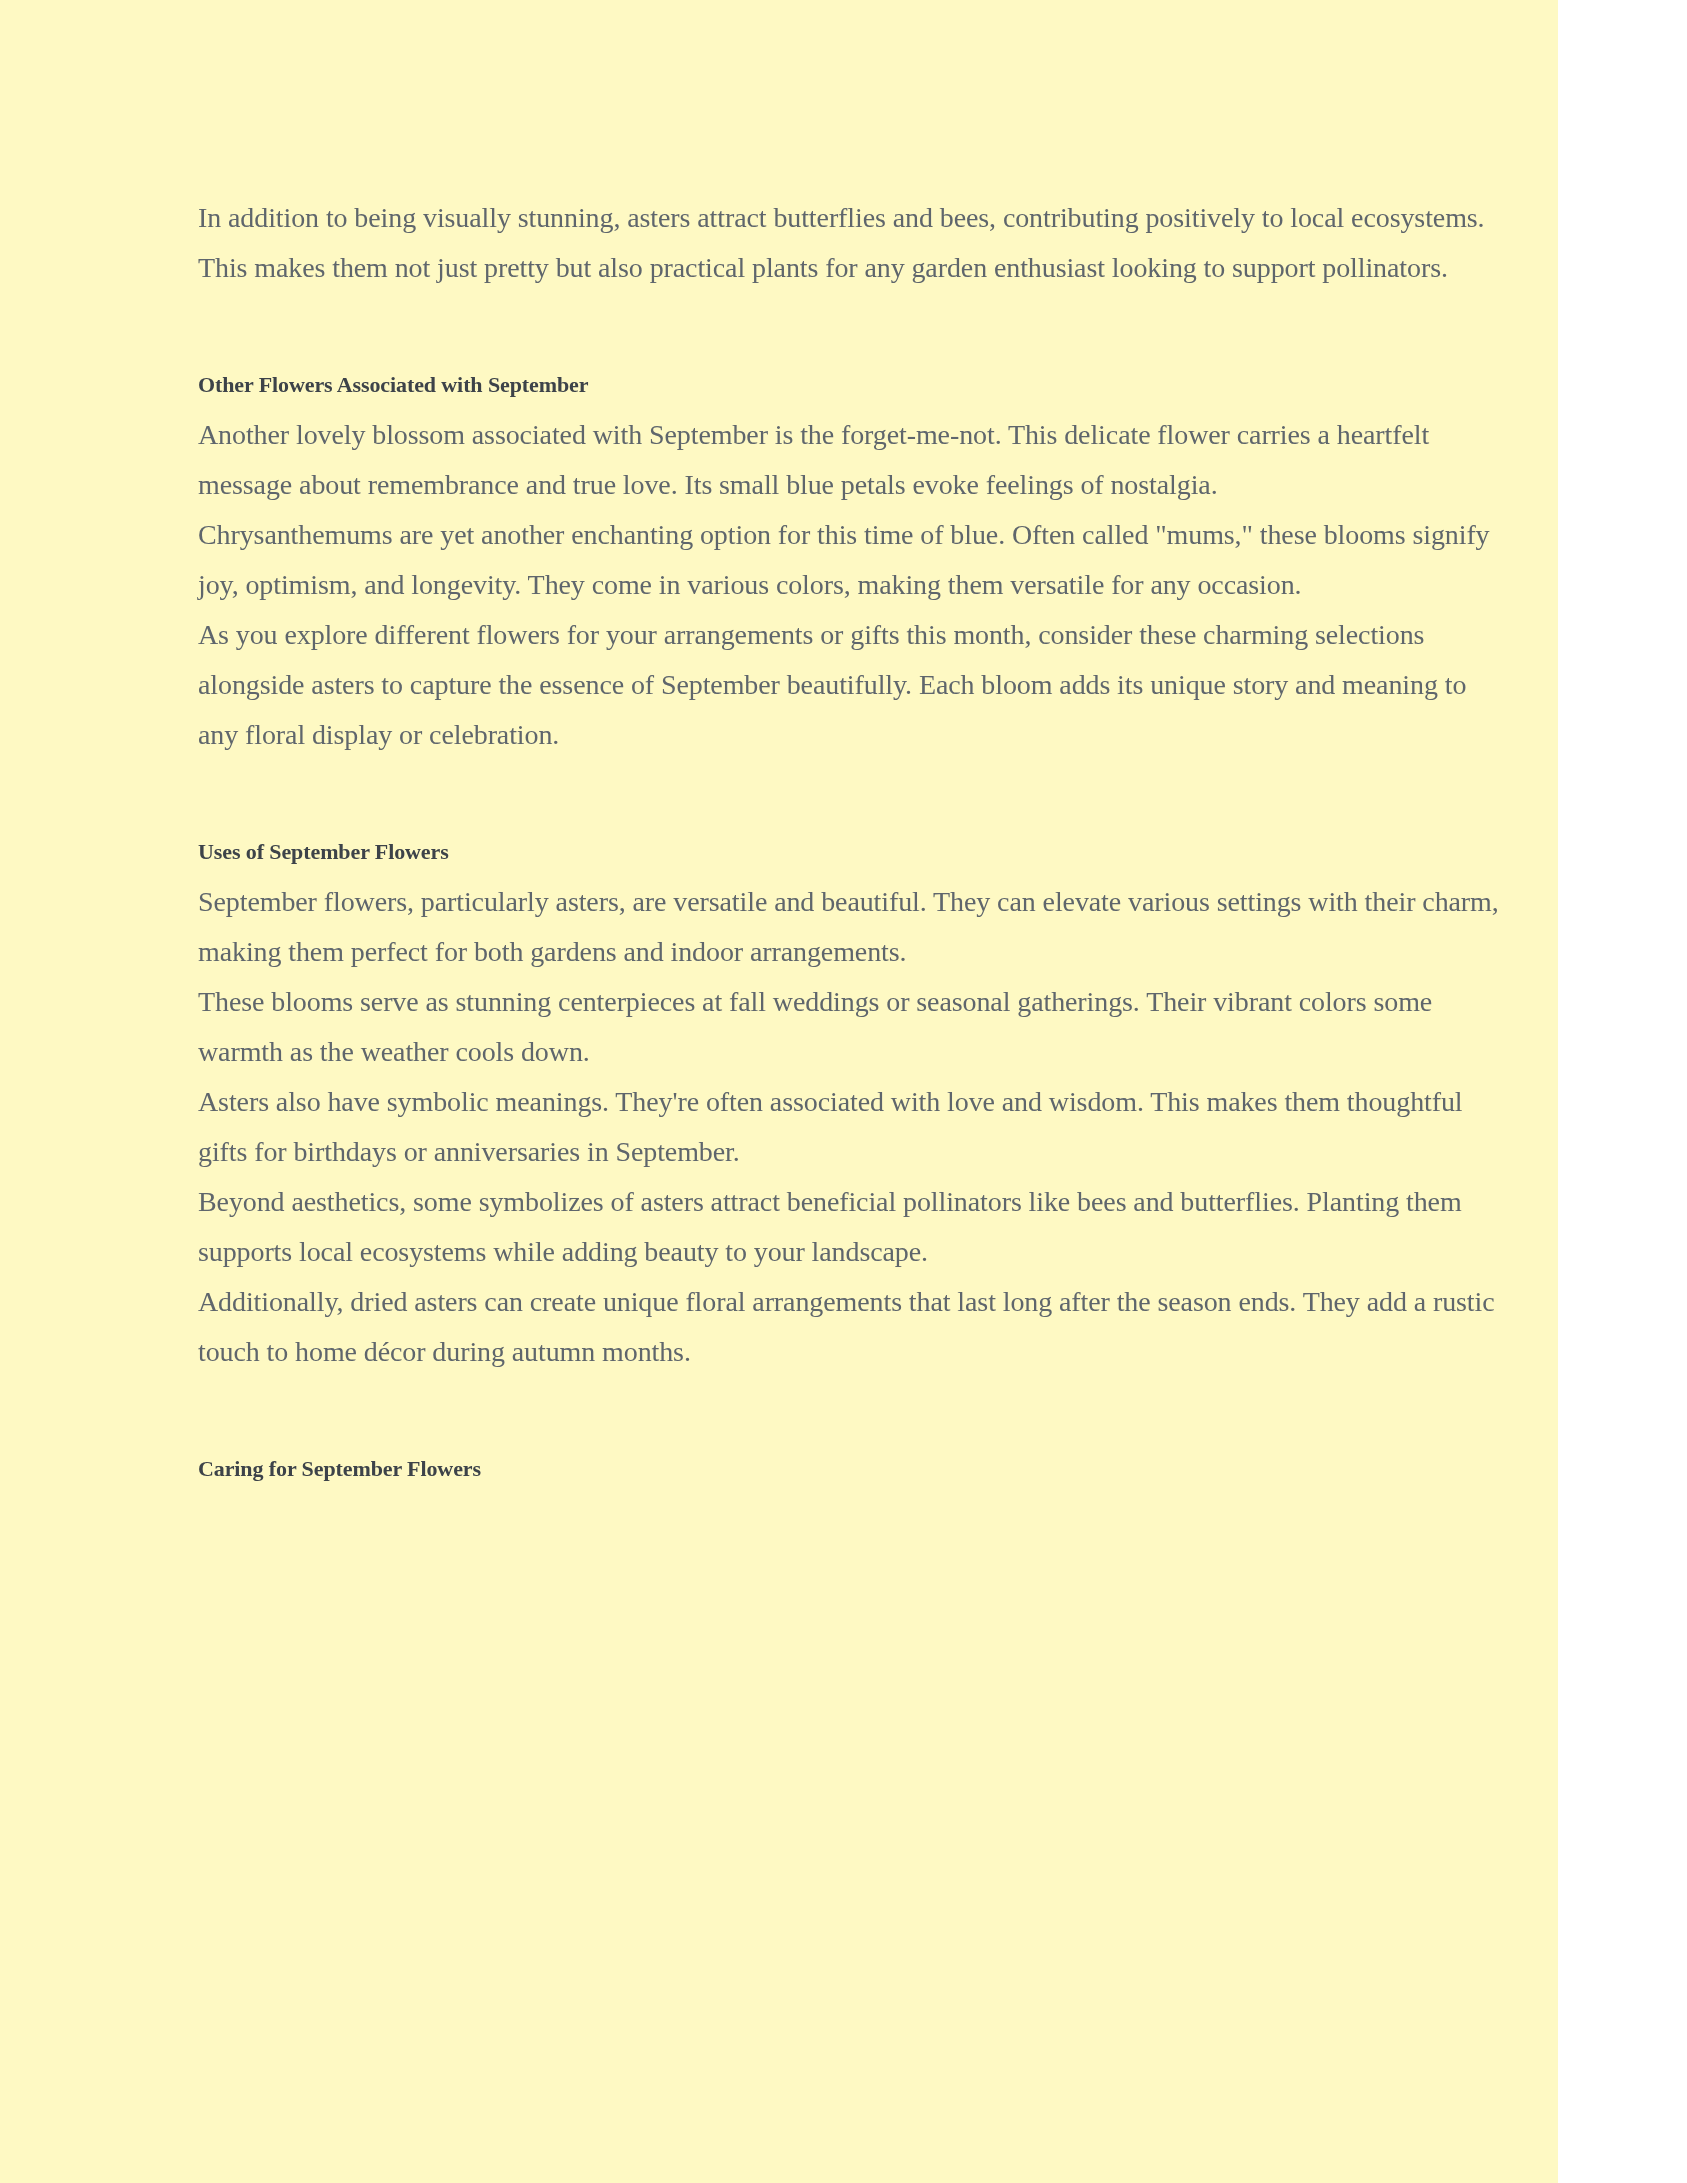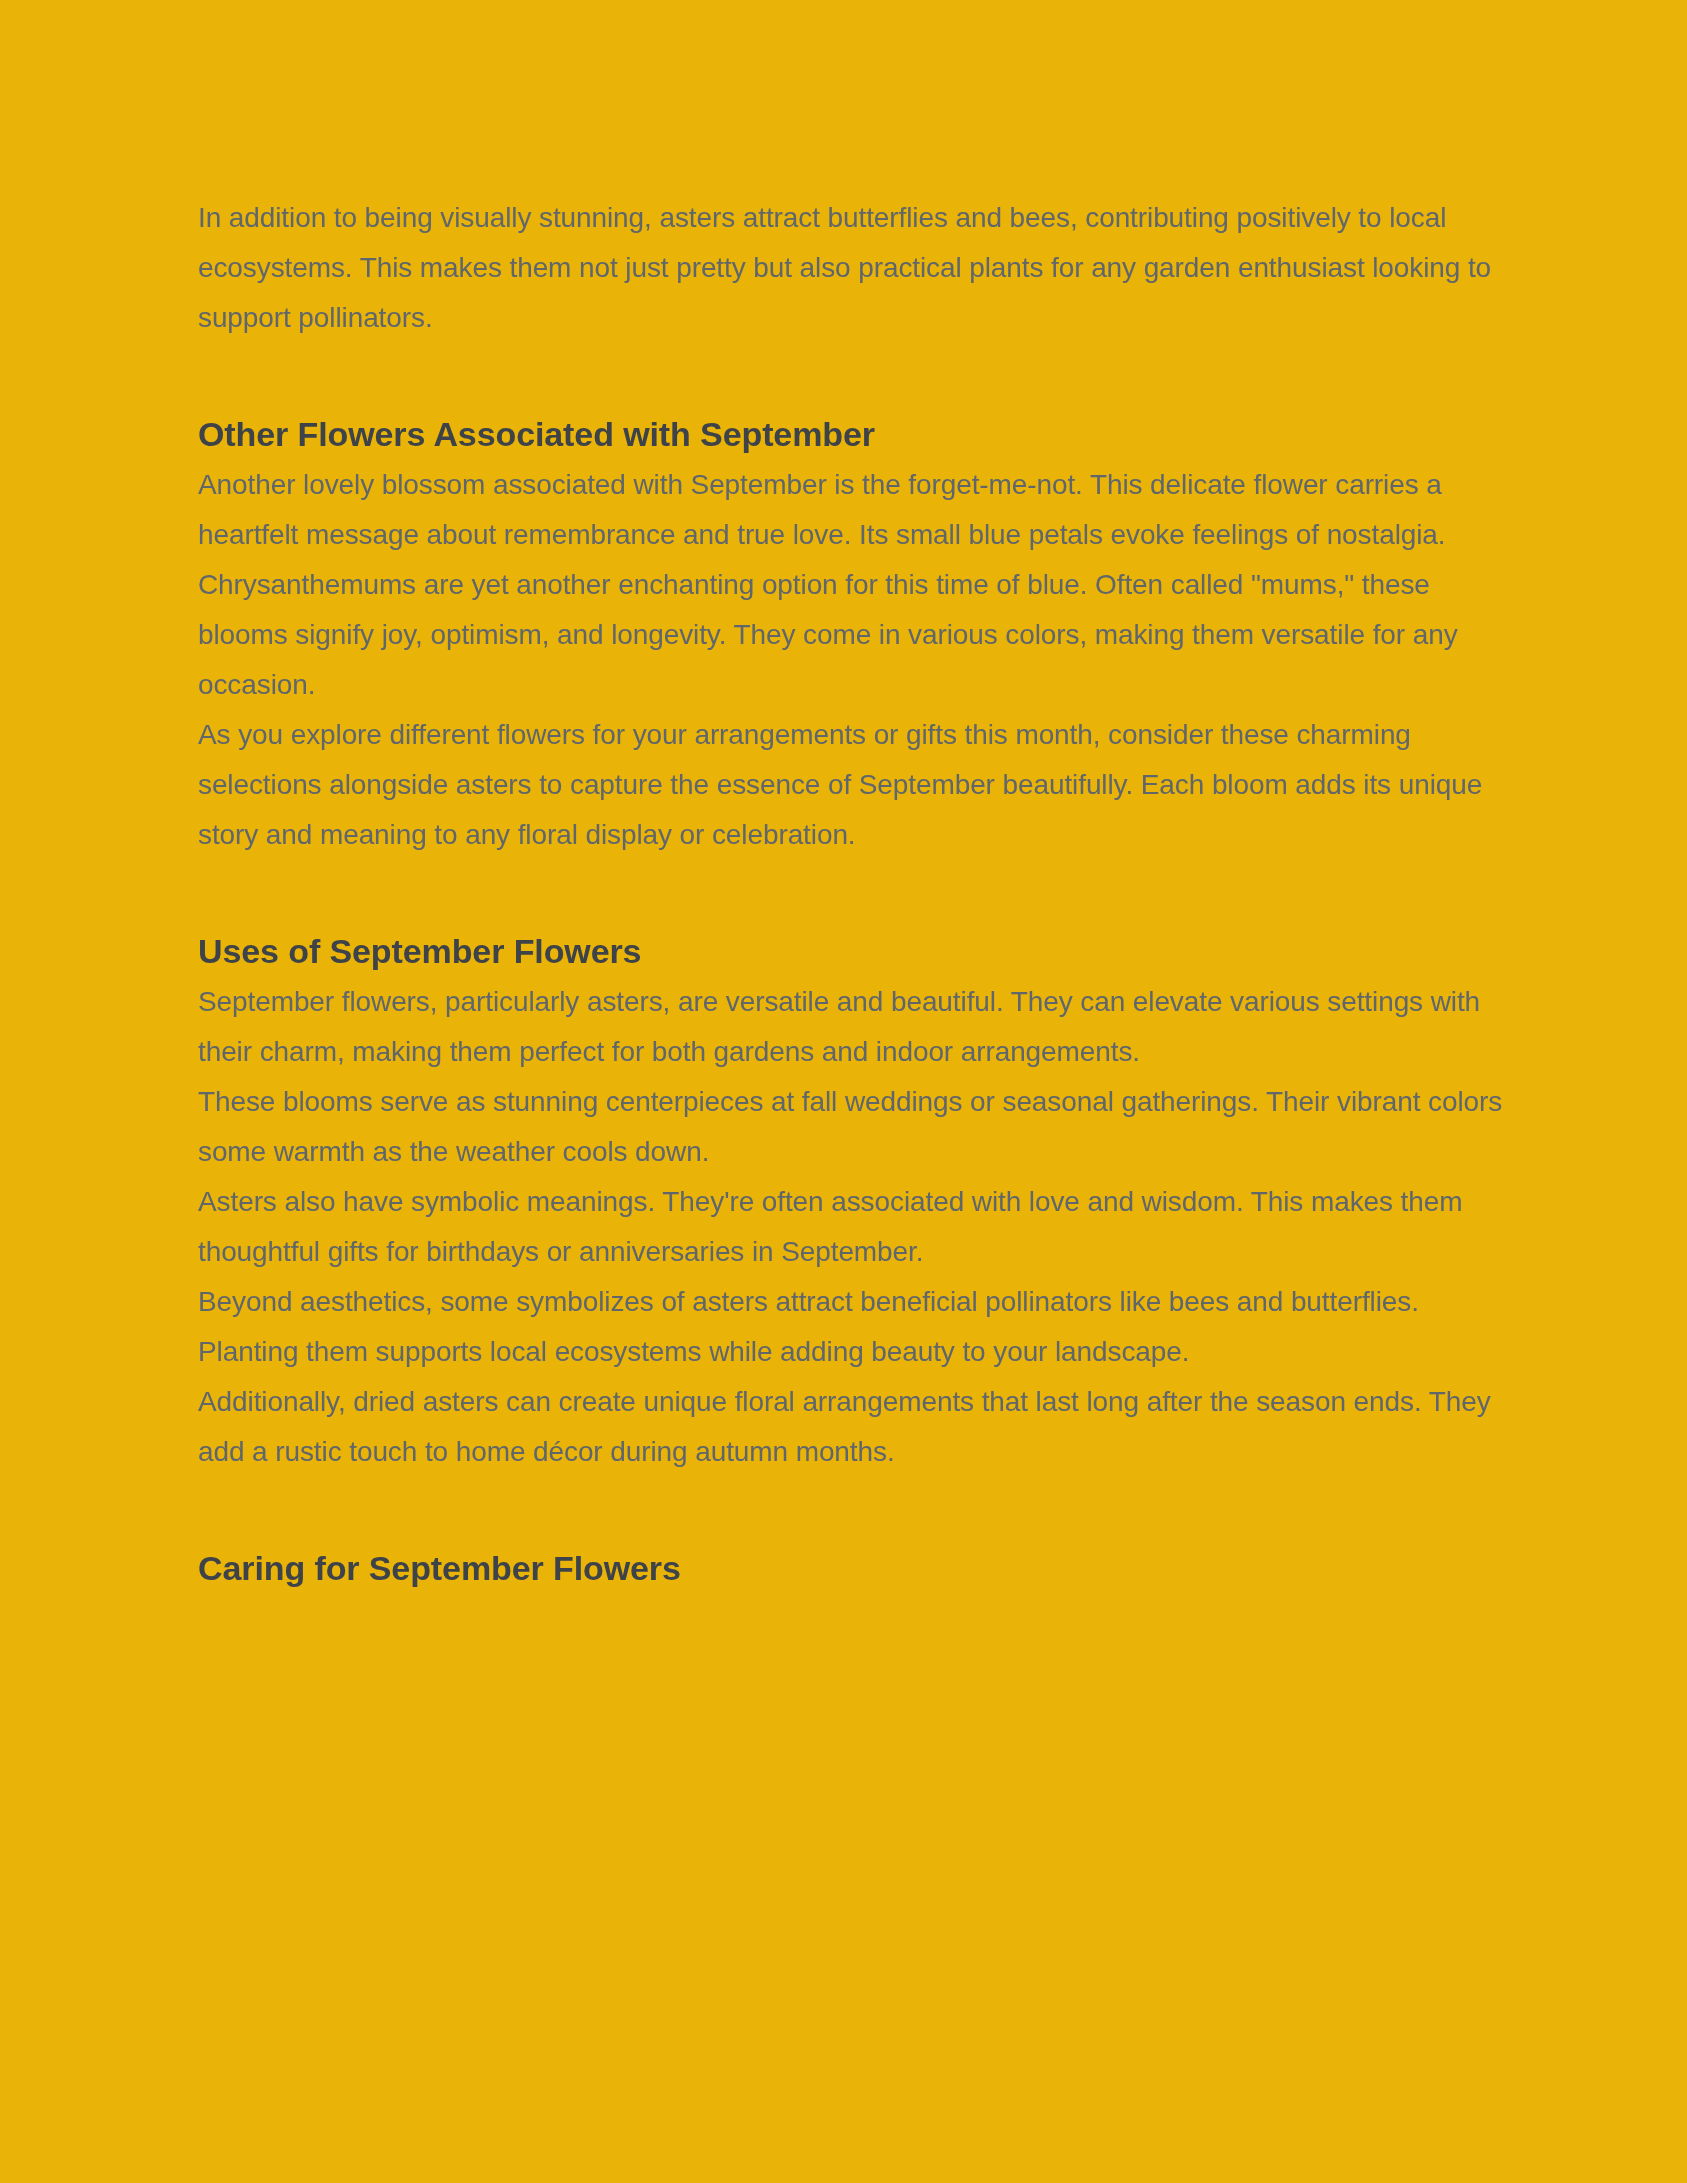--- a/index.html
+++ b/index.html
@@ -3,43 +3,43 @@
 <meta charset="utf-8">
 <style>
   * { box-sizing: border-box; }
   html, body {
     margin: 0;
     padding: 0;
     background: #ffffff;
   }
   .page {
     position: relative;
-    width: 1687px;
+    width: 1558px;
     height: 2183px;
-    background: #eab308;
+    background: #fef9c3;
     overflow: hidden;
-    font-family: Liberation Sans, sans-serif;
+    font-family: Liberation Serif, serif;
   }
   .content {
     position: absolute;
     left: 198px;
     top: 193px;
     width: 1305px;
   }
   .body-para {
     margin: 0;
     font-size: 28px;
     line-height: 50px;
     font-weight: 400;
     color: #5f666c;
     letter-spacing: -0.1px;
   }
   .section-heading {
     margin: 66px 0 0 0;
-    font-size: 34px;
+    font-size: 22px;
     line-height: 51px;
     font-weight: 700;
     color: #3d4349;
     letter-spacing: -0.1px;
   }
 </style>
 </head>
 <body>
 
 <div class="page">

